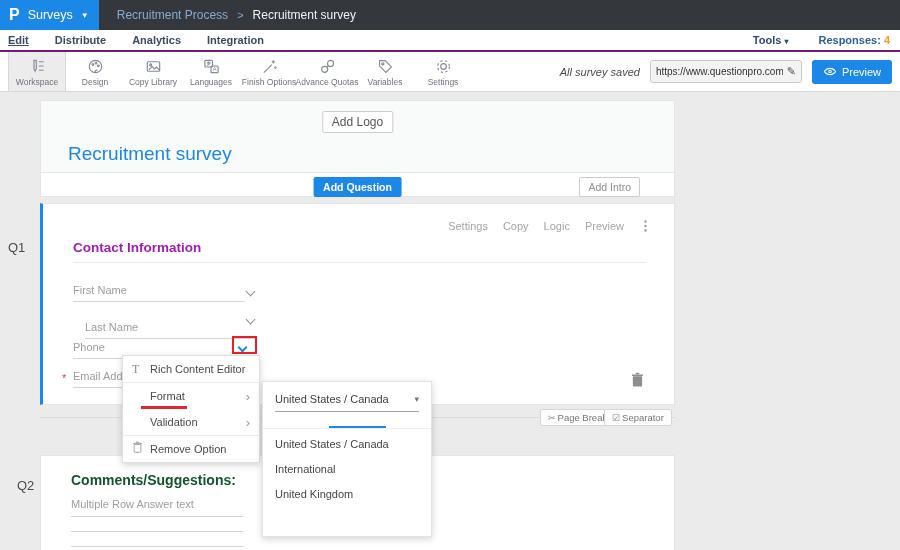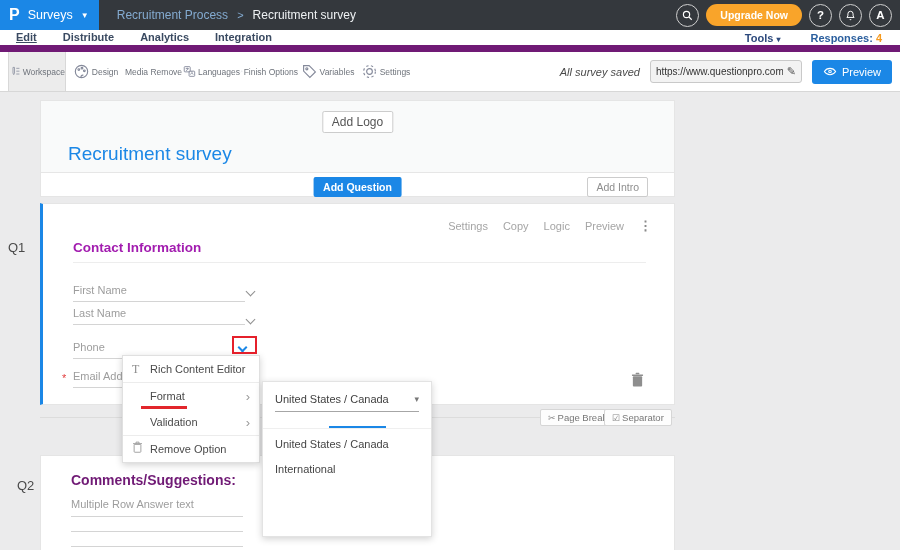--- a/index.html
+++ b/index.html
@@ -14,53 +14,53 @@
   .caret { color:#fff; font-size:8px; }
   .crumbs { margin-left:18px; font-size:12px; display:flex; gap:9px; align-items:center; }
   .crumb-parent { color:#84abd1; cursor:pointer; }
   .crumb-sep { color:#84abd1; font-size:11px; }
   .crumb-current { color:#eef1f3; }
   .top-right { margin-left:auto; display:flex; align-items:center; gap:7px; padding-right:8px; }
   .circle-btn { width:23px; height:23px; border:1.5px solid #cfcfcf; border-radius:50%; display:flex; align-items:center; justify-content:center; color:#fff; font-size:11.5px; font-weight:bold; cursor:pointer; }
   .upgrade-btn { background:#f9a42a; color:#fff; font-size:10.5px; font-weight:bold; border:none; border-radius:11px; padding:5px 14px; cursor:pointer; }
 
   
-  .navrow { height:22px; background:#fff; border-bottom:7px solid #701a75; display:flex; align-items:center; padding:0 16px; font-size:11px; }
+  .navrow { height:22px; background:#fff; border-bottom:2px solid #701a75; display:flex; align-items:center; padding:0 8px; font-size:11px; }
   .nav-tabs { display:flex; gap:26px; }
   .nav-tab { color:#3a4a61; font-weight:600; cursor:pointer; padding-bottom:1px; }
   .nav-tab.active { text-decoration:underline; }
   .nav-right { margin-left:auto; display:flex; align-items:center; gap:30px; padding-right:2px; }
   .tools-lbl { color:#2d4a7d; font-weight:600; cursor:pointer; }
   .tools-lbl .caret2 { color:#2d4a7d; font-size:8px; }
   .responses { color:#2b5f9e; font-weight:600; cursor:pointer; }
   .responses .cnt { color:#f59b22; }
 
   
   .toolbar { height:40px; background:#fff; border-bottom:1px solid #d7d7d7; display:flex; align-items:stretch; padding-left:8px; }
-  .tb-item { width:58px; display:flex; flex-direction:row; align-items:center; justify-content:center; gap:1px; cursor:pointer; }
+  .tb-item { width:58px; display:flex; flex-direction:column; align-items:center; justify-content:center; gap:1px; cursor:pointer; }
   .tb-item.active { background:#ececec; border-left:1px solid #d8d8d8; border-right:1px solid #d8d8d8; }
   .tb-item svg { width:19px; height:19px; }
   .tb-lbl { font-size:8.5px; color:#6f747c; white-space:nowrap; }
   .tb-right { margin-left:auto; display:flex; align-items:center; gap:10px; padding-right:8px; }
   .saved { font-size:11px; font-style:italic; color:#4a4a4a; }
   .url-box { width:152px; height:23px; background:#f3f3f3; border:1px solid #c9c9c9; border-radius:3px; display:flex; align-items:center; padding:0 5px; gap:4px; cursor:text; }
   .url-text { font-size:10px; color:#333; white-space:nowrap; overflow:hidden; flex:1; }
   .pencil { font-size:11px; color:#555; cursor:pointer; }
   .preview-btn { height:24px; background:#1b87e6; border:none; border-radius:3px; color:#fff; font-size:11px; display:flex; align-items:center; gap:5px; padding:0 11px; cursor:pointer; }
 
   
   .canvas { position:relative; height:458px; background:#ebebec; overflow:hidden; }
   .card { position:absolute; background:#fff; border:1px solid #e5e5e5; }
 
   .survey-card { left:40px; top:8px; width:635px; height:97px; background:#f9fafa; }
   .add-logo { position:absolute; left:50%; top:10px; transform:translateX(-50%); background:#fff; border:1px solid #ccc; border-radius:2px; font-size:12px; color:#555; padding:3px 9px; cursor:pointer; }
   .survey-title { position:absolute; left:27px; top:42px; font-size:19px; color:#1b87e6; }
   .action-band { position:absolute; left:0; right:0; bottom:0; height:24px; background:#fff; border-top:1px solid #e6e6e6; }
   .add-question { position:absolute; left:50%; top:4px; transform:translateX(-50%); background:#1b87e6; color:#fff; border:none; border-radius:2px; font-size:10.5px; font-weight:bold; padding:4px 10px; cursor:pointer; }
-  .add-intro { position:absolute; right:26px; top:4px; background:#fff; color:#8e8e8e; border:1px solid #ccc; border-radius:2px; font-size:10.5px; padding:3px 8px; cursor:pointer; }
+  .add-intro { position:absolute; right:34px; top:4px; background:#fff; color:#8e8e8e; border:1px solid #ccc; border-radius:2px; font-size:10.5px; padding:3px 8px; cursor:pointer; }
 
   .q-label { position:absolute; font-size:13px; color:#4a4a4a; }
 
   .q1-card { left:40px; top:111px; width:635px; height:202px; border-left:3px solid #1b87e6; }
   .q-actions { position:absolute; top:14px; right:22px; display:flex; gap:15px; align-items:center; font-size:11px; color:#a5a5a5; }
   .q-actions span { cursor:pointer; }
   .dots { font-size:13px; color:#8a8a8a; font-weight:bold; }
   .q-title { position:absolute; left:30px; top:36px; font-size:13.5px; font-weight:bold; color:#a21caf; }
   .q-title-div { position:absolute; left:30px; right:28px; top:58px; border-bottom:1px solid #ededed; }
   .field { position:absolute; left:30px; width:172px; font-size:11px; color:#9d9d9d; padding-bottom:5px; border-bottom:1px solid #d4d4d4; cursor:text; }
@@ -68,21 +68,21 @@
   .chev { position:absolute; width:7px; height:7px; border:solid #8f8f8f; border-width:0 1.5px 1.5px 0; transform:rotate(45deg); cursor:pointer; }
   .chev.blue { border-color:#1b87e6; border-width:0 2px 2px 0; }
   .trash-btn { position:absolute; left:588px; top:168px; cursor:pointer; }
 
   .break-row { position:absolute; left:40px; top:317px; width:635px; height:18px; }
   .break-line { position:absolute; left:0; right:0; top:8px; border-top:1px solid #dcdcdc; }
   .mini-btn { position:absolute; top:0; background:#fdfdfd; border:1px solid #d6d6d6; border-radius:2px; font-size:9.5px; color:#777; padding:2px 7px; cursor:pointer; white-space:nowrap; }
   .mini-icon { font-size:9px; color:#888; margin-right:2px; }
 
   .q2-card { left:40px; top:363px; width:635px; height:200px; }
-  .q2-title { position:absolute; left:30px; top:16px; font-size:14px; font-weight:bold; color:#701a75; }
+  .q2-title { position:absolute; left:30px; top:16px; font-size:14px; font-weight:bold; color:#14532d; }
   .q2-row { position:absolute; left:30px; top:42px; width:172px; font-size:11px; color:#9d9d9d; padding-bottom:6px; border-bottom:1px solid #d4d4d4; cursor:text; }
   .q2-line { position:absolute; left:30px; width:172px; border-bottom:1px solid #d4d4d4; }
 
   
   .ctx-menu { position:absolute; left:122px; top:355px; width:138px; background:#fff; border:1px solid #e0e0e0; box-shadow:0 2px 7px rgba(0,0,0,.18); z-index:5; }
   .cm-item { position:relative; height:26px; display:flex; align-items:center; padding:0 9px; font-size:11px; color:#4a4a4a; cursor:pointer; }
   .cm-ico { width:18px; color:#8d8d8d; font-size:12px; font-family:"Liberation Serif", serif; }
   .cm-lbl { flex:1; }
   .cm-arrow { color:#9a9a9a; font-size:13px; }
   .cm-div { border-top:1px solid #ececec; }
@@ -109,45 +109,20 @@
     <div class="logo-block">
       <span class="logo-p">P</span>
       <span class="logo-product">Surveys</span>
       <span class="caret">▼</span>
     </div>
     <div class="crumbs">
       <span class="crumb-parent">Recruitment Process</span>
       <span class="crumb-sep">&gt;</span>
       <span class="crumb-current">Recruitment survey</span>
     </div>
-    <div class="top-right">
-      <div class="circle-btn">
-        <svg viewBox="0 0 20 20" width="13" height="13">
-            <g fill="none" stroke="#fff" stroke-width="1.8">
-              <circle cx="8.5" cy="8.5" r="4.8"></circle>
-              <path d="M12.3 12.3l4.2 4.2"></path>
-            </g>
-          </svg>
-      </div>
-      <button class="upgrade-btn">Upgrade Now</button>
-      <div class="circle-btn">
-          <span>?</span>
-        </div>
-      <div class="circle-btn">
-        <svg viewBox="0 0 20 20" width="13" height="13">
-            <g fill="none" stroke="#fff" stroke-width="1.5">
-              <path d="M10 3.5a4 4 0 0 1 4 4v3.2l1.5 2.3h-11L6 10.7V7.5a4 4 0 0 1 4-4z"></path>
-              <path d="M8.7 15.5a1.4 1.4 0 0 0 2.6 0"></path>
-            </g>
-          </svg>
-      </div>
-      <div class="circle-btn">
-          <span>A</span>
-        </div>
-    </div>
   </header>
 
   <nav class="navrow">
     <div class="nav-tabs">
       <span class="nav-tab active">Edit</span>
       <span class="nav-tab">Distribute</span>
       <span class="nav-tab">Analytics</span>
       <span class="nav-tab">Integration</span>
     </div>
     <div class="nav-right">
@@ -179,21 +154,21 @@
       <span class="tb-lbl">Design</span>
     </div>
     <div class="tb-item">
       <svg viewBox="0 0 20 20">
           <g fill="none" stroke="#84899a" stroke-width="1.2">
             <rect x="3.5" y="5" width="13" height="10" rx="1"></rect>
             <circle cx="7" cy="8.3" r="1"></circle>
             <path d="M5 13.5l3.5-3.5 2.5 2.5 2-2 3 3"></path>
           </g>
         </svg>
-      <span class="tb-lbl">Media Remove</span>
+      <span class="tb-lbl">Copy Library</span>
     </div>
     <div class="tb-item">
       <svg viewBox="0 0 20 20">
           <g fill="none" stroke="#84899a" stroke-width="1.2">
             <rect x="3" y="3.5" width="8" height="7" rx="1"></rect>
             <path d="M5 6.2h4M7 4.8v1.4M5.6 9c1-.6 2.4-1.8 2.8-2.8"></path>
             <rect x="9.5" y="9.5" width="7.5" height="7" rx="1"></rect>
           </g>
           <text x="13.3" y="15.2" font-size="6.5" fill="#84899a" text-anchor="middle" font-family="inherit">A</text>
         </svg>
@@ -201,20 +176,30 @@
     </div>
     <div class="tb-item">
       <svg viewBox="0 0 20 20">
           <g fill="none" stroke="#84899a" stroke-width="1.2">
             <path d="M4 16.5L12.5 8"></path>
             <path d="M14 3.5v3.4M12.3 5.2h3.4"></path>
             <path d="M16.2 10v2.4M15 11.2h2.4"></path>
           </g>
         </svg>
       <span class="tb-lbl">Finish Options</span>
+    </div>
+    <div class="tb-item">
+      <svg viewBox="0 0 20 20">
+          <g fill="none" stroke="#84899a" stroke-width="1.2">
+            <circle cx="7" cy="13" r="3.2"></circle>
+            <circle cx="13.2" cy="6.8" r="3.2"></circle>
+            <path d="M9.3 10.7l1.6-1.6"></path>
+          </g>
+        </svg>
+      <span class="tb-lbl">Advance Quotas</span>
     </div>
     <div class="tb-item">
       <svg viewBox="0 0 20 20">
           <g fill="none" stroke="#84899a" stroke-width="1.2">
             <path d="M3.8 3.8h5.8l6.6 6.6-5.8 5.8-6.6-6.6z"></path>
             <circle cx="7.2" cy="7.2" r="1.1"></circle>
           </g>
         </svg>
       <span class="tb-lbl">Variables</span>
     </div>
@@ -264,21 +249,21 @@
         <span>Logic</span>
         <span>Preview</span>
         <span class="dots">⋮</span>
       </div>
       <div class="q-title">Contact Information</div>
       <div class="q-title-div"></div>
 
       <div class="field" style="top:80px;">First Name</div>
       <span class="chev" style="left:204px; top:84px;"></span>
 
-      <div class="field" style="top:103px;">Last Name</div>
+      <div class="field" style="top:117px;margin-left:12px;">Last Name</div>
       <span class="chev" style="left:204px; top:112px;"></span>
 
       <div class="field" style="top:137px;">Phone</div>
       <span class="chev blue" style="left:196px; top:140px;"></span>
 
       <div class="field" style="top:166px;">
         <span class="req">*</span>
         <span>Email Addre</span>
       </div>
 
@@ -342,18 +327,19 @@
   <div class="submenu">
     <div class="sub-select">
       <span>United States / Canada</span>
       <span class="sub-caret">▾</span>
     </div>
     <div class="sub-grayline"></div>
     <div class="sub-blue"></div>
     <div class="sub-options">
       <div class="sub-opt">United States / Canada</div>
       <div class="sub-opt">International</div>
+      <div class="sub-opt">United Kingdom</div>
     </div>
   </div>
 
   <div class="anno-box"></div>
 
 </div>
 
 </body></html>

